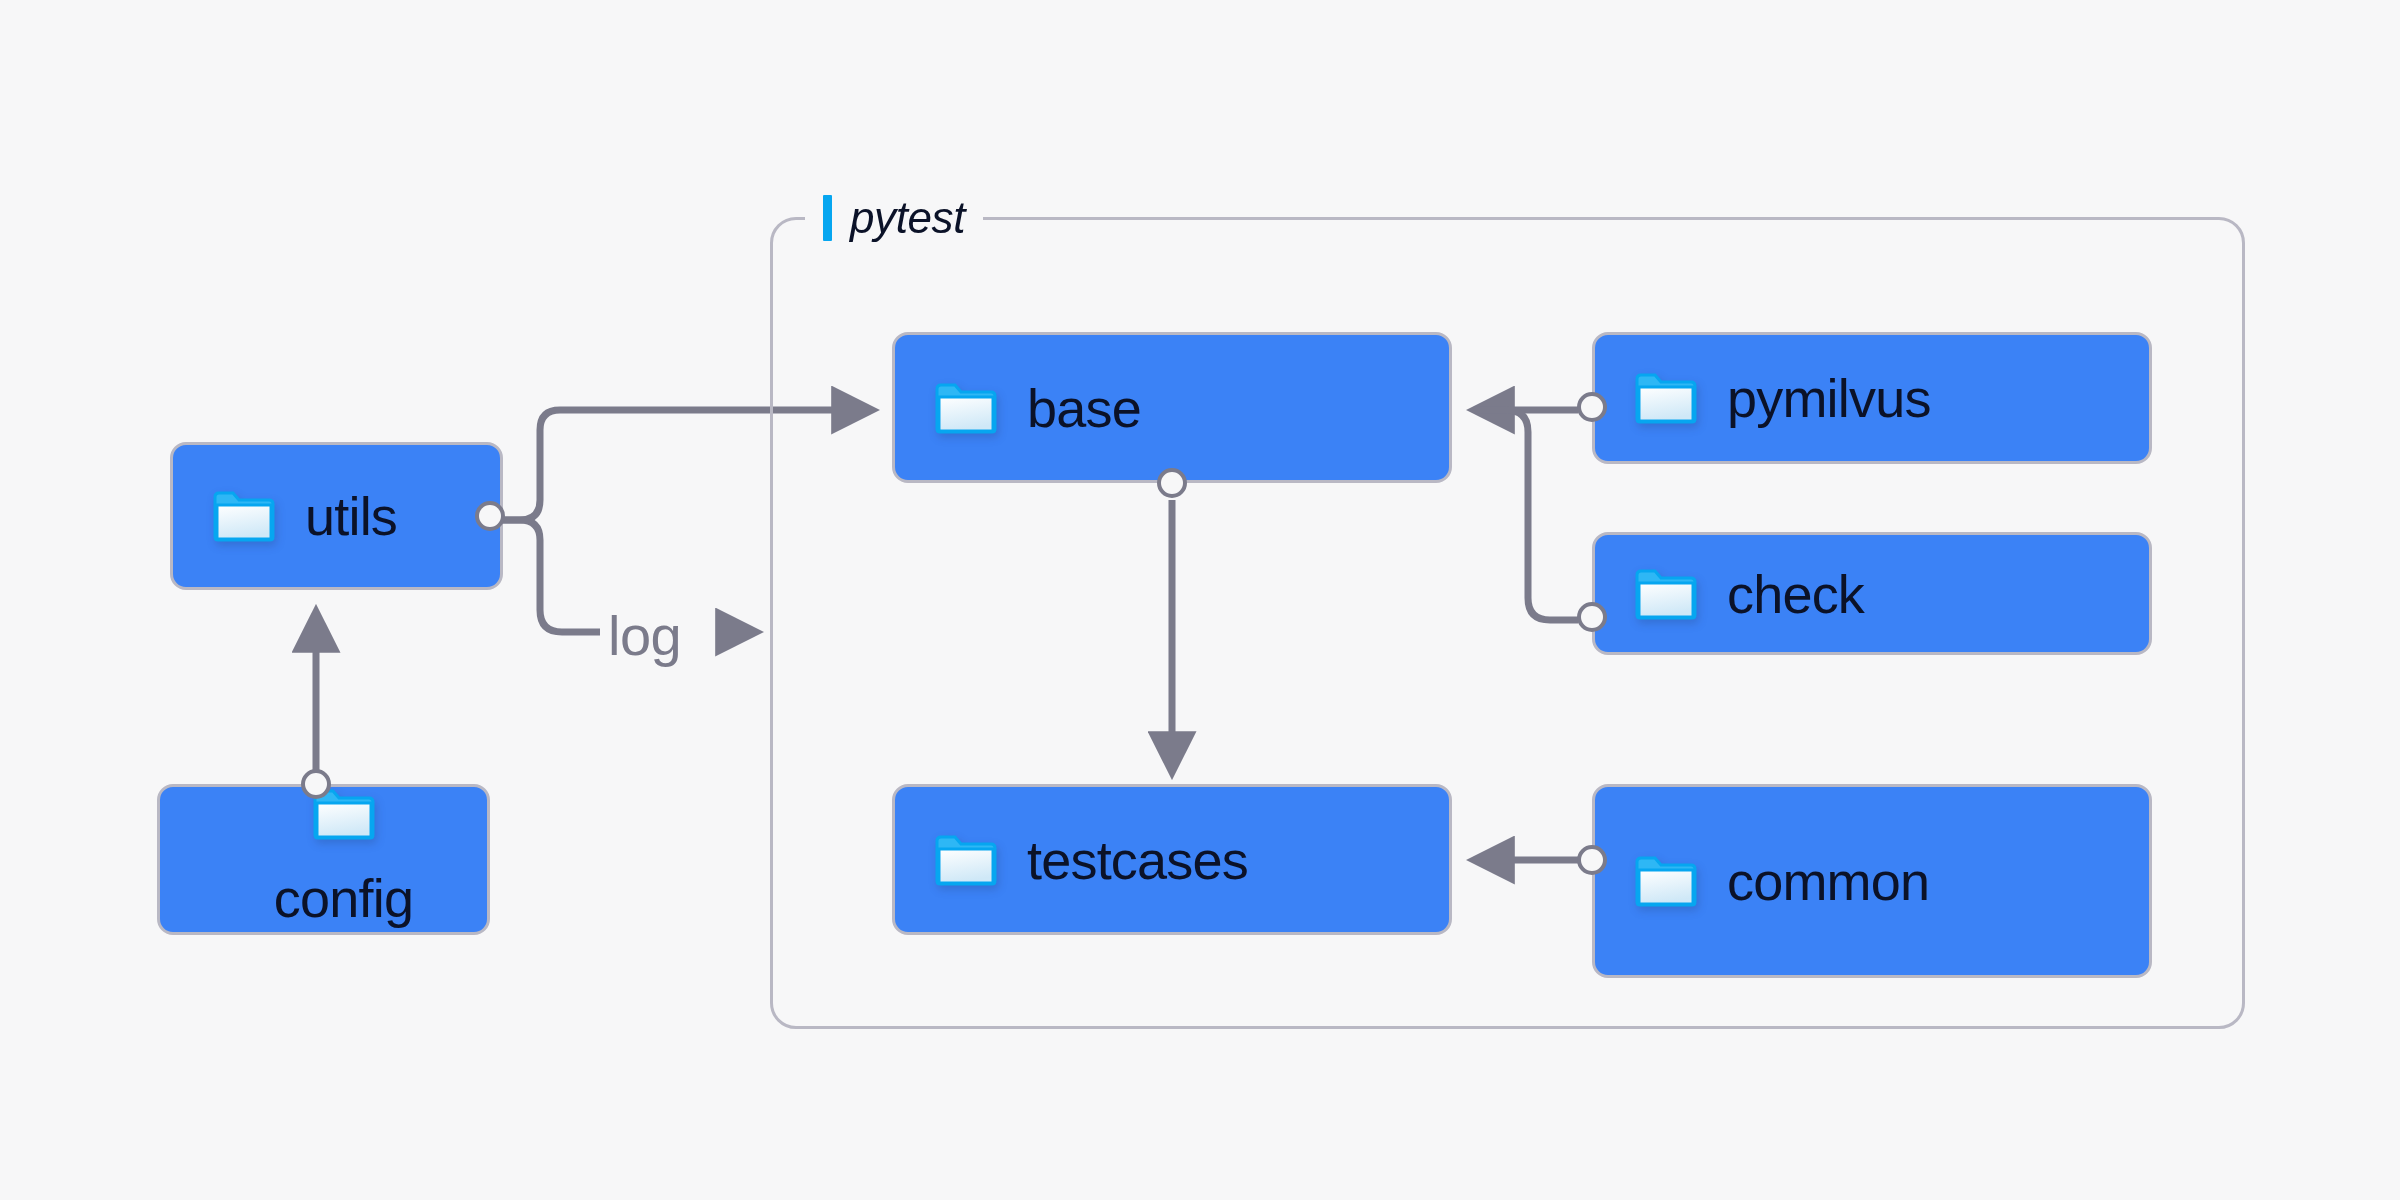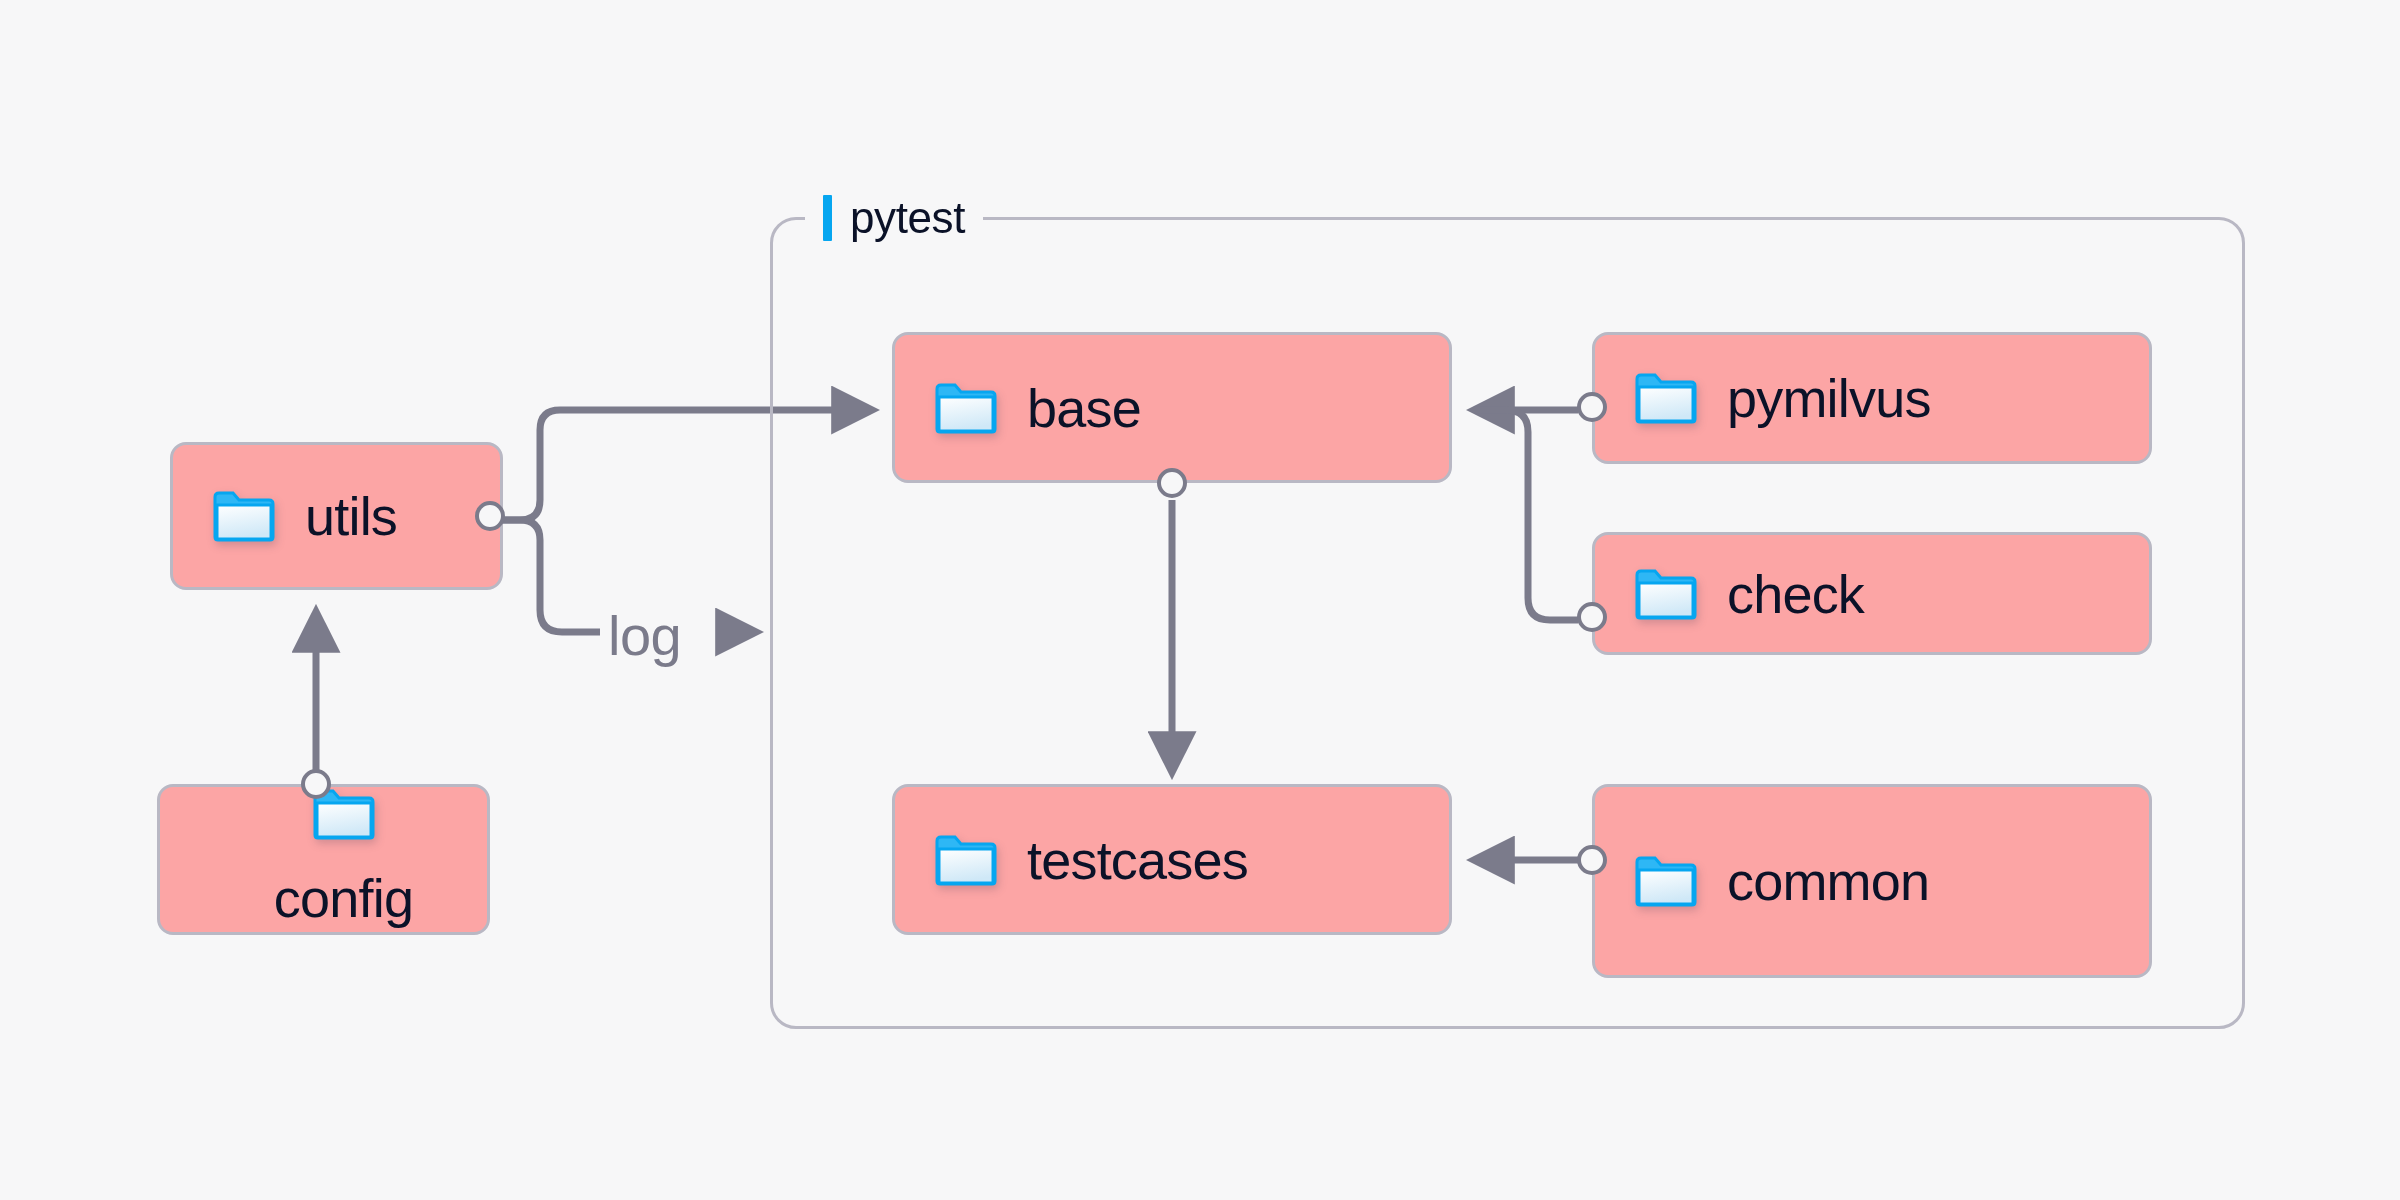--- a/index.html
+++ b/index.html
@@ -48,26 +48,27 @@
     background: #06a6f0;
     border-radius: 1px;
     flex: 0 0 auto;
   }
   .group-label .txt {
     font-size: 44px;
     color: #0b1228;
     letter-spacing: -0.4px;
     line-height: 1;
     white-space: nowrap;
+    font-style: italic;
   }
 
   
   .node {
     position: absolute;
-    background: #fca5a5;
+    background: #3b82f6;
     border: 3px solid #b9b8c4;
     border-radius: 16px;
     box-sizing: border-box;
     display: flex;
     align-items: center;
     padding-left: 40px;
     gap: 30px;
   }
   .node .label {
     font-size: 54px;

